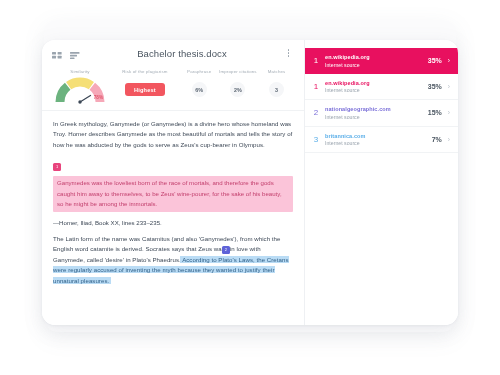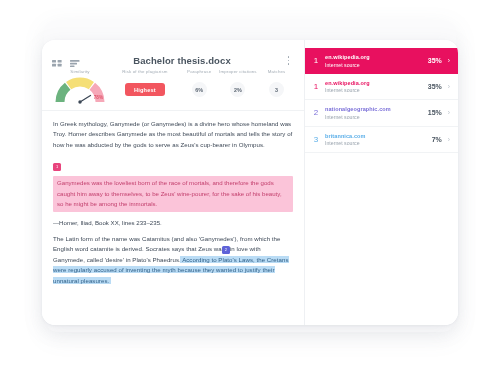--- a/index.html
+++ b/index.html
@@ -44,24 +44,23 @@
     height: 100%;
     background: #fff;
     border-right: 1px solid #eef0f3;
     display: flex;
     flex-direction: column;
   }
 
   .doc-header {
     height: 26px;
     display: flex;
-    align-items: flex-end;
+    align-items: center;
     padding: 0 10px;
     flex-shrink: 0;
-    font-weight: bold;
   }
   .hdr-icons { display: flex; gap: 7px; align-items: center; }
   .ic { width: 11px; height: 10px; display: block; }
   .doc-title {
     flex: 1;
     text-align: center;
     font-size: 9.5px;
     color: #4a5560;
     letter-spacing: .1px;
     white-space: nowrap;

